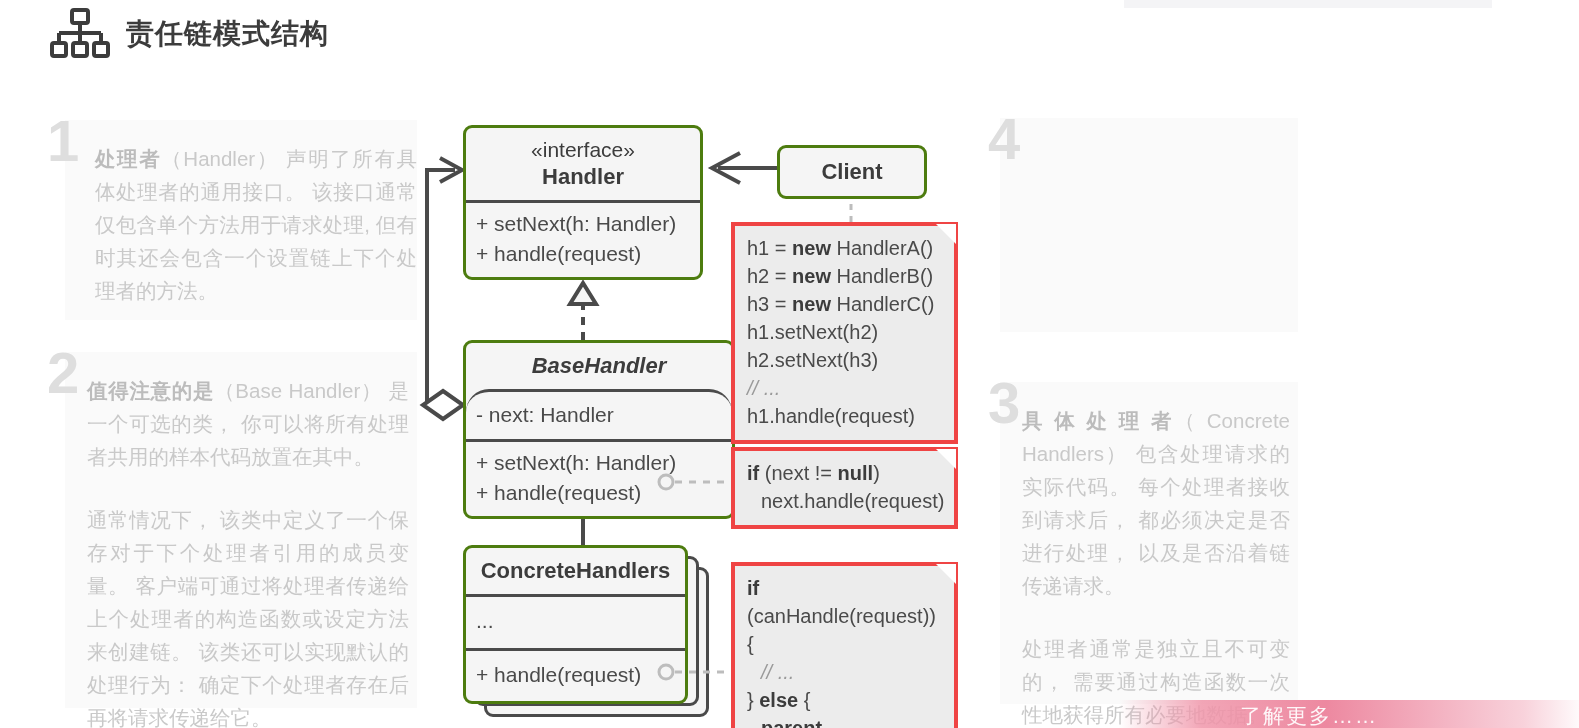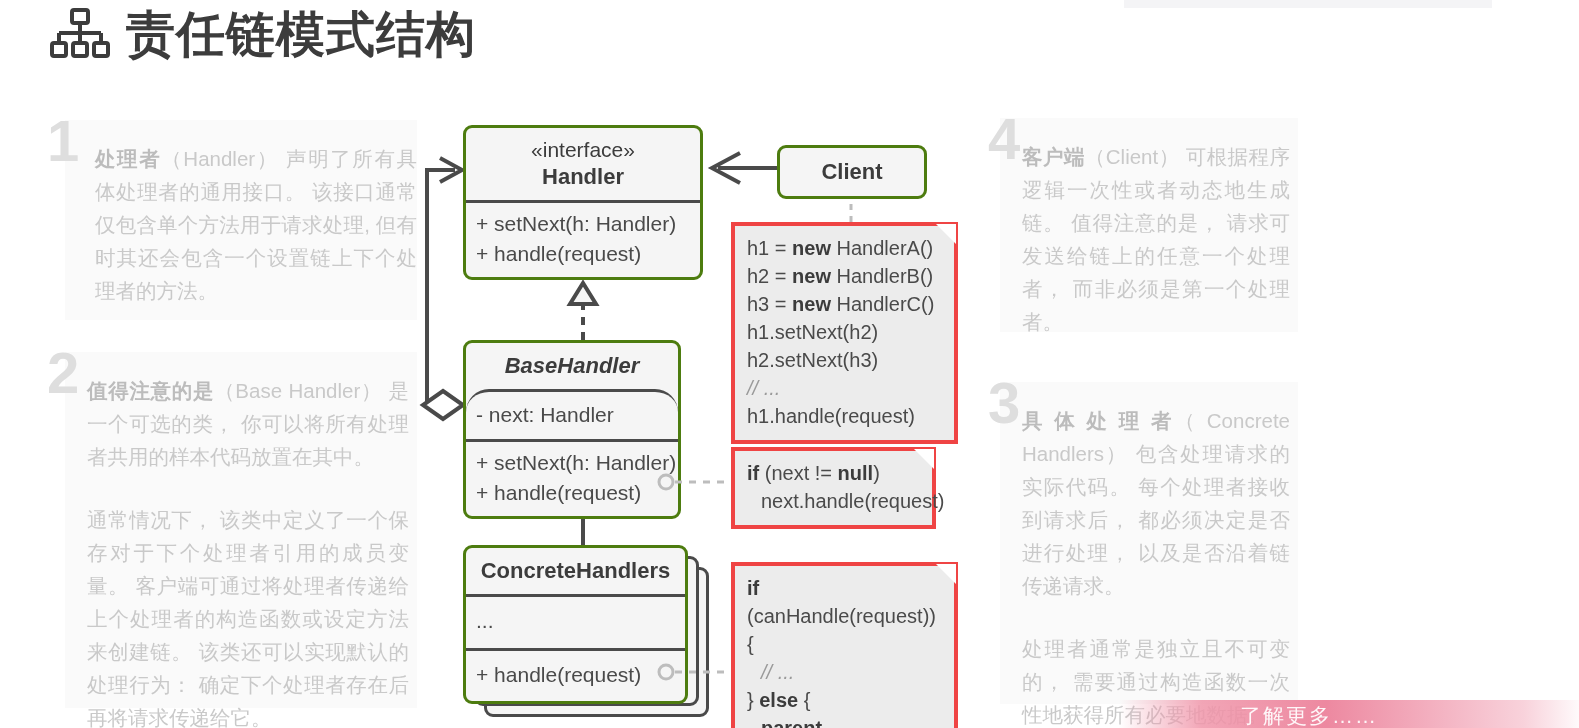--- a/index.html
+++ b/index.html
@@ -17,21 +17,21 @@
     background:#f4f4f6;
   }
 
   
   .title-row {
     position:absolute; left:50px; top:8px;
     display:flex; align-items:center; gap:16px;
   }
   .title-icon { width:60px; height:52px; display:block; }
   .title-text {
-    font-size:49px; font-weight:bold; color:#3c3c3c;
+    font-size:28px; font-weight:bold; color:#3c3c3c;
     letter-spacing:1px; line-height:1;
     font-family:"Liberation Sans","DejaVu Sans",sans-serif;
     text-align:right;
   }
 
   
   .note-block { position:absolute; background:#fafafa; }
   .note-num {
     position:absolute; font-size:58px; font-weight:bold;
     color:#dedede; line-height:1; user-select:none;
@@ -76,21 +76,21 @@
   }
   .uml-title .stereo { font-weight:normal; font-size:21px; display:block; line-height:26px; }
   .uml-title .name { font-weight:bold; display:block; line-height:28px; }
   .uml-title .name.abstract { font-style:italic; }
   .uml-row {
     color:#4a4a4a; font-size:21px; line-height:30px;
     padding:6px 0 6px 10px; position:relative;
   }
 
   #box-handler { left:463px; top:125px; width:240px; }
-  #box-base    { left:463px; top:340px; width:218px; }
+  #box-base    { left:463px; top:340px; width:272px; }
   #box-concrete{ left:463px; top:545px; width:225px; z-index:6; }
   #box-client  { left:777px; top:145px; width:150px; }
   #box-client .uml-title { padding:10px 6px; }
 
   
   .stack-layer {
     position:absolute; background:#f5f5f5;
     border:3px solid #4a4a4a; border-radius:9px; z-index:4;
   }
   #stack-a { left:474px; top:556px; width:225px; height:150px; }
@@ -107,21 +107,21 @@
   .code-note .cmt { color:#9a9a9a; font-style:italic; }
   .code-note .ind { padding-left:14px; display:inline-block; }
   .dogear {
     position:absolute; right:-2px; top:-2px;
     width:0; height:0;
     border-left:20px solid transparent;
     border-top:20px solid #ffffff;
   }
 
   #note-client-code { left:731px; top:222px; width:227px; }
-  #note-basehandler { left:731px; top:447px; width:205px; }
+  #note-basehandler { left:731px; top:447px; width:227px; }
   #note-concrete    { left:731px; top:562px; width:227px; }
 
   
   #wires { position:absolute; left:0; top:0; width:1579px; height:728px; z-index:3; pointer-events:none; }
   #wires-top { position:absolute; left:0; top:0; width:1579px; height:728px; z-index:7; pointer-events:none; }
 
   
   .watermark {
     position:absolute; left:1119px; top:700px; width:460px; height:28px;
     background:linear-gradient(to right,
@@ -176,26 +176,20 @@
       <p class="note-para">
         <b>值得注意的是</b><span>（Base Handler）</span>
         <span>是一个可选的类， 你可以将所有处理者共用的样本代码放置在其中。</span>
       </p>
       <p class="note-para">通常情况下， 该类中定义了一个保存对于下个处理者引用的成员变量。 客户端可通过将处理者传递给上个处理者的构造函数或设定方法来创建链。 该类还可以实现默认的处理行为： 确定下个处理者存在后再将请求传递给它。</p>
     </div>
   </div>
 
   <div class="note-block" id="note4">
     <div class="note-num">4</div>
-    <div class="body">
-      <p class="note-para">
-        <b>客户端</b><span>（Client）</span>
-        <span>可根据程序逻辑一次性或者动态地生成链。 值得注意的是， 请求可发送给链上的任意一个处理者， 而非必须是第一个处理者。</span>
-      </p>
-    </div>
   </div>
 
   <div class="note-block" id="note3">
     <div class="note-num">3</div>
     <div class="body">
       <p class="note-para">
         <b>具 体 处 理 者</b><span>（ Concrete Handlers）</span>
         <span>包含处理请求的实际代码。 每个处理者接收到请求后， 都必须决定是否进行处理， 以及是否沿着链传递请求。</span>
       </p>
       <p class="note-para">处理者通常是独立且不可变的， 需要通过构造函数一次性地获得所有必要地数据。</p>

